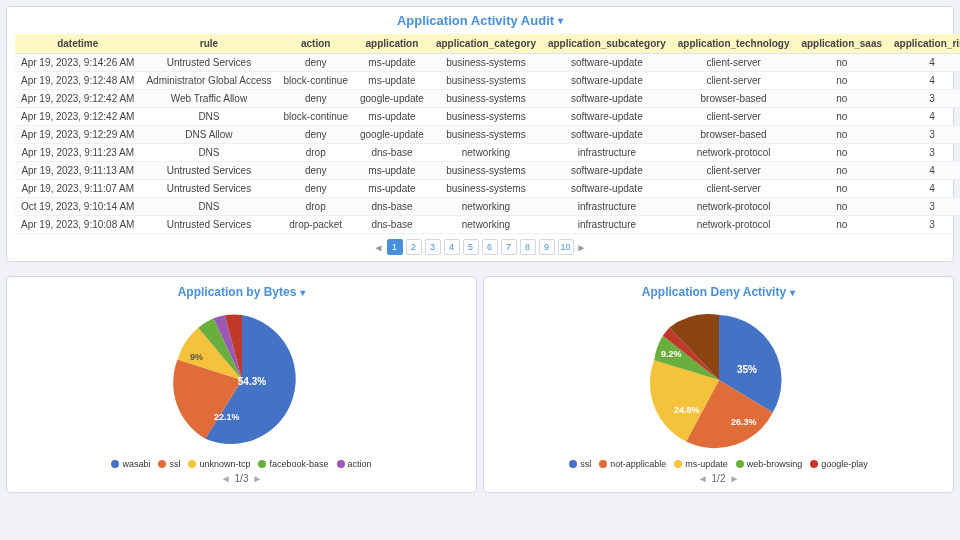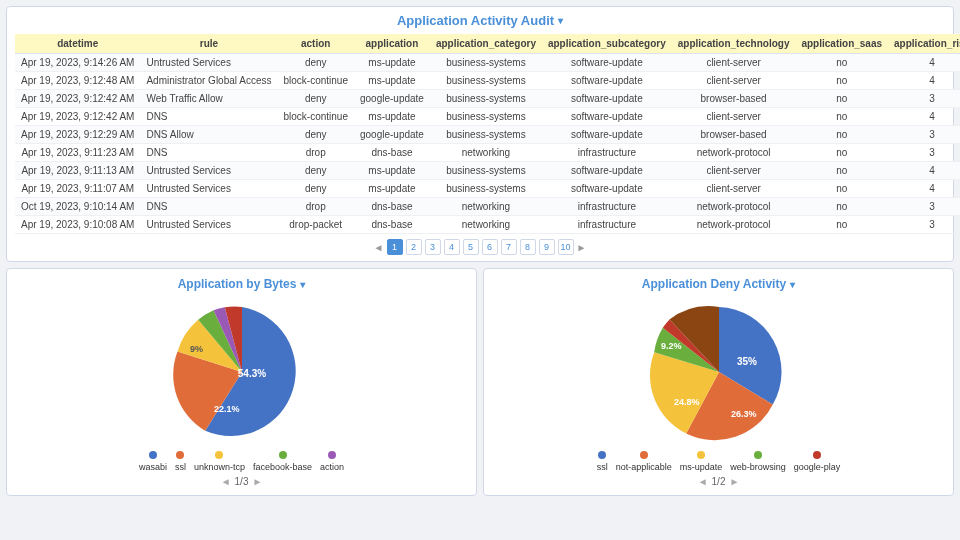--- a/index.html
+++ b/index.html
@@ -36,21 +36,21 @@
       border-bottom: 1px solid #dde3ed;
       padding: 4px 6px;
       text-align: center;
       font-weight: bold;
       color: #444;
       white-space: nowrap;
     }
     tbody tr { border-bottom: 1px solid #eef0f4; }
     tbody td { padding: 3px 6px; text-align: center; color: #444; white-space: nowrap; }
     tbody td:first-child { text-align: center; }
-    tbody td:nth-child(2) { text-align: left; }
+    tbody td:nth-child(2) { text-align: center; }
 
     .pagination {
       display: flex;
       align-items: center;
       justify-content: center;
       gap: 3px;
       margin-top: 5px;
       font-size: 10px;
     }
     .page-btn {
@@ -78,20 +78,21 @@
 
     .chart-panel {
       background: white;
       border: 1px solid #d0d8e8;
       border-radius: 4px;
       flex: 1;
       padding: 8px;
       display: flex;
       flex-direction: column;
       align-items: center;
+      margin-top: 8px;
     }
 
     .chart-title {
       text-align: center;
       color: #4a90d9;
       font-size: 12px;
       font-weight: bold;
       margin-bottom: 6px;
       display: flex;
       align-items: center;
@@ -113,21 +114,20 @@
       flex-wrap: wrap;
       justify-content: center;
       margin-top: 4px;
       font-size: 9px;
     }
 
     .legend-item {
       display: flex;
       align-items: center;
       gap: 3px;
-      flex-direction: column;
     }
 
     .legend-dot {
       width: 8px;
       height: 8px;
       border-radius: 50%;
       flex-shrink: 0;
     }
 
     .chart-pagination {

